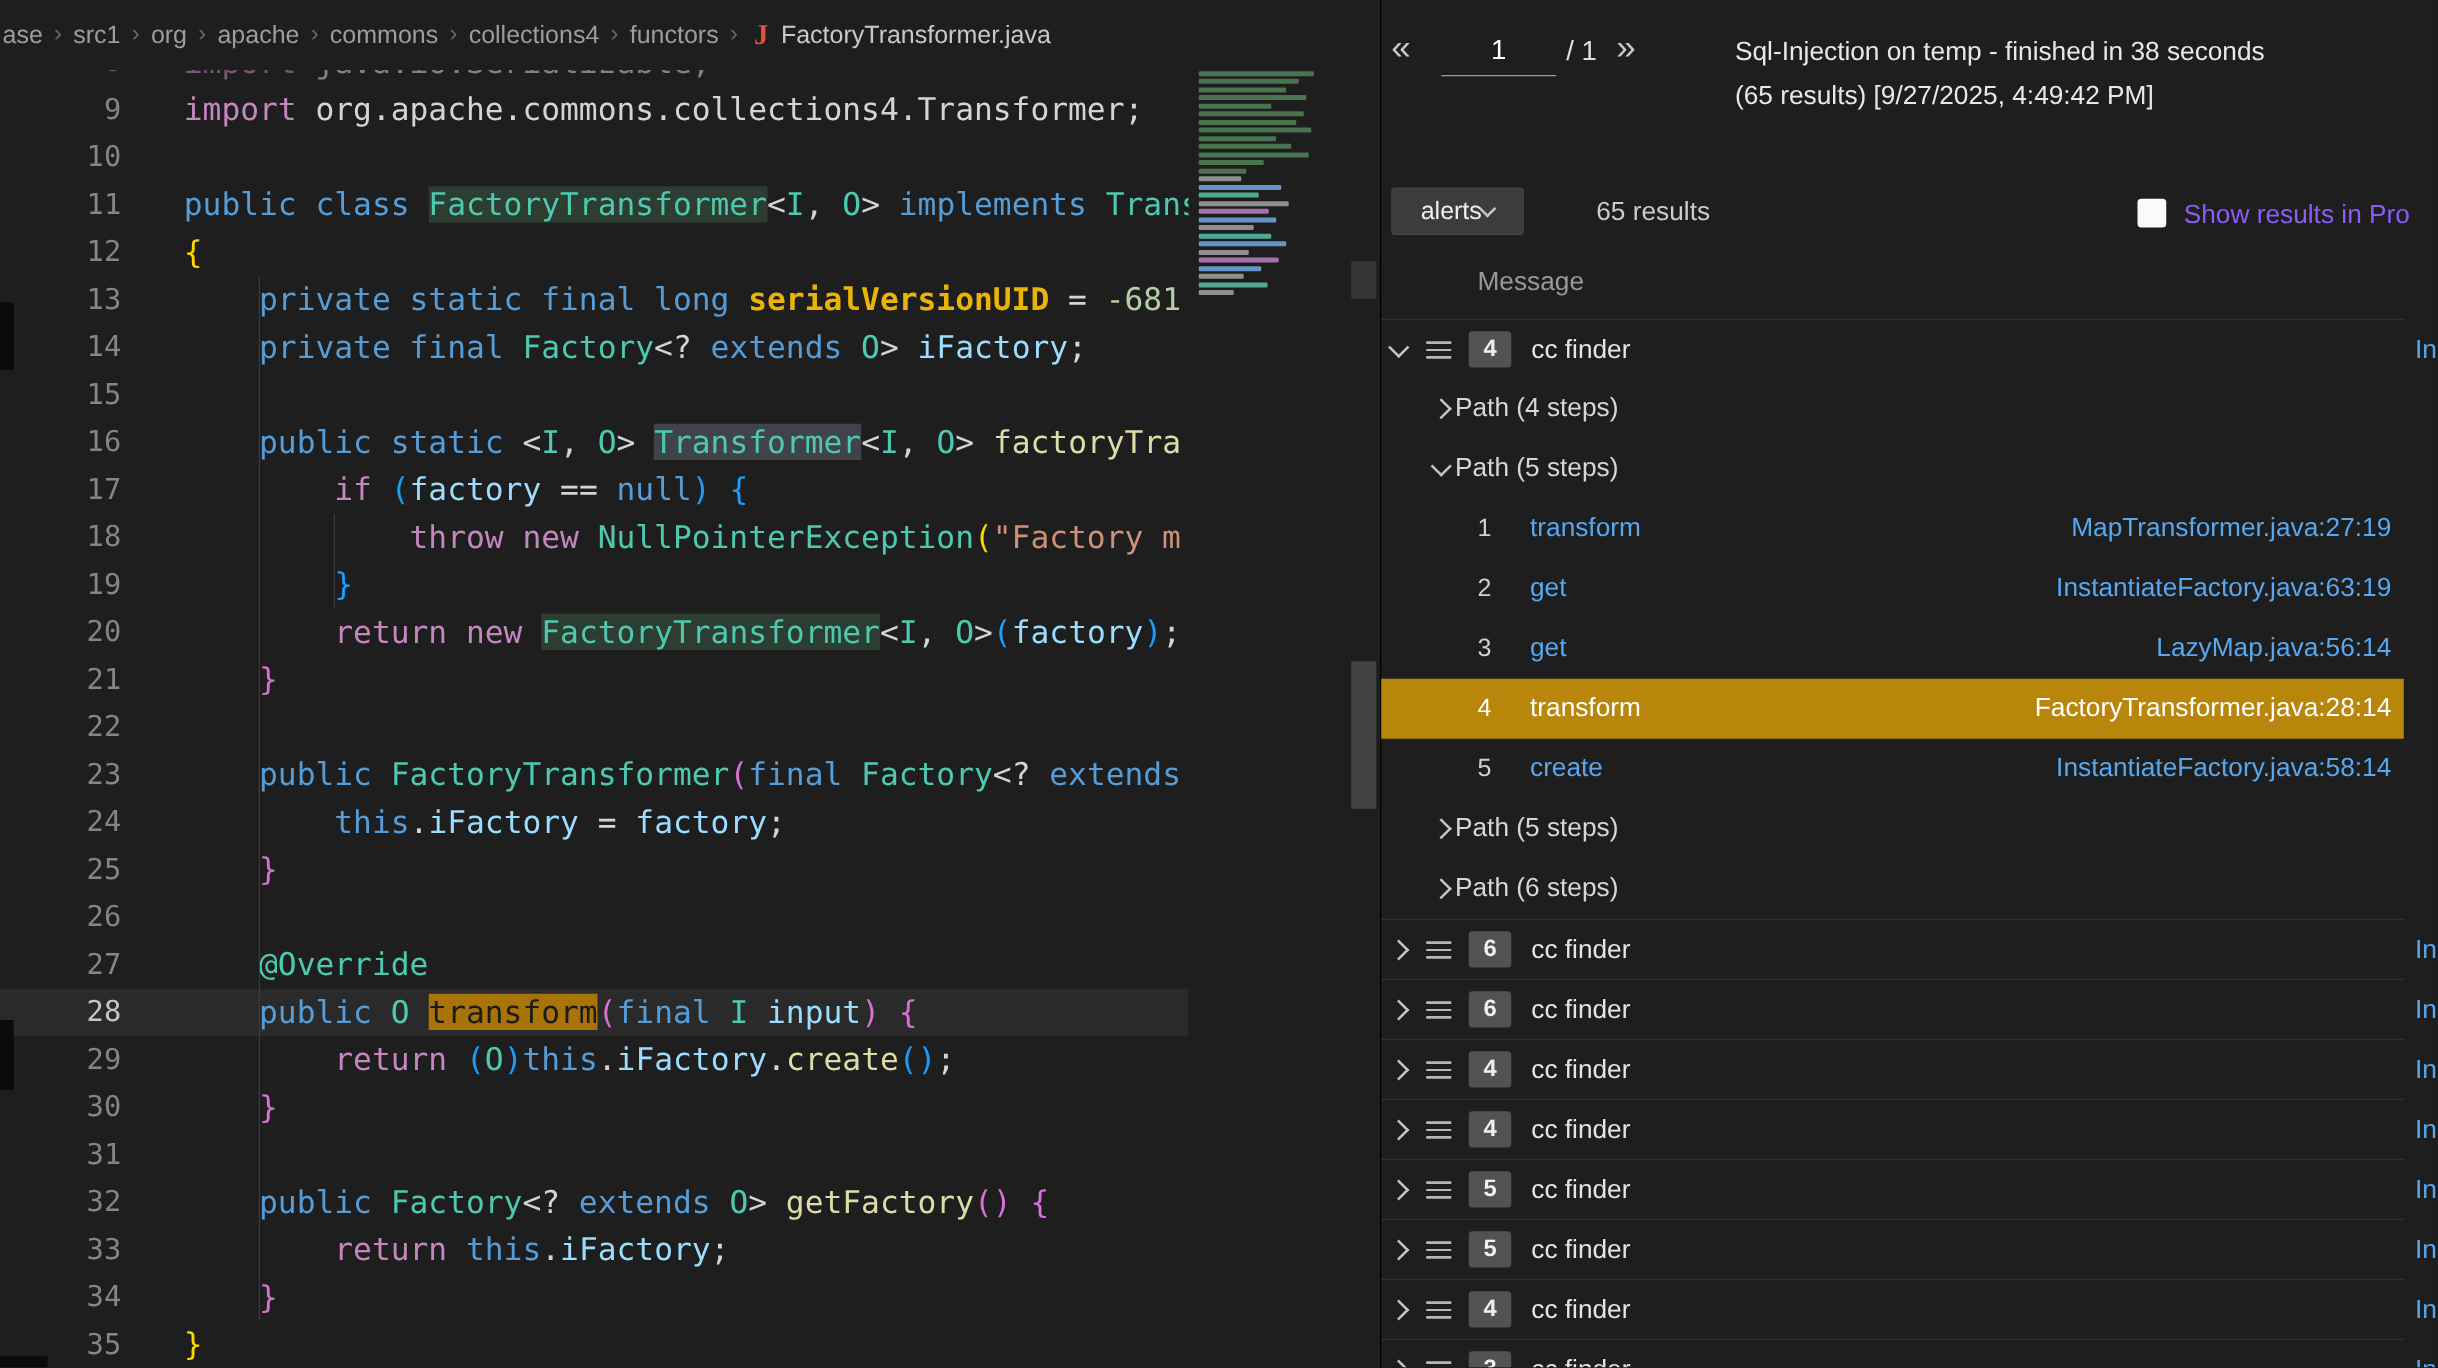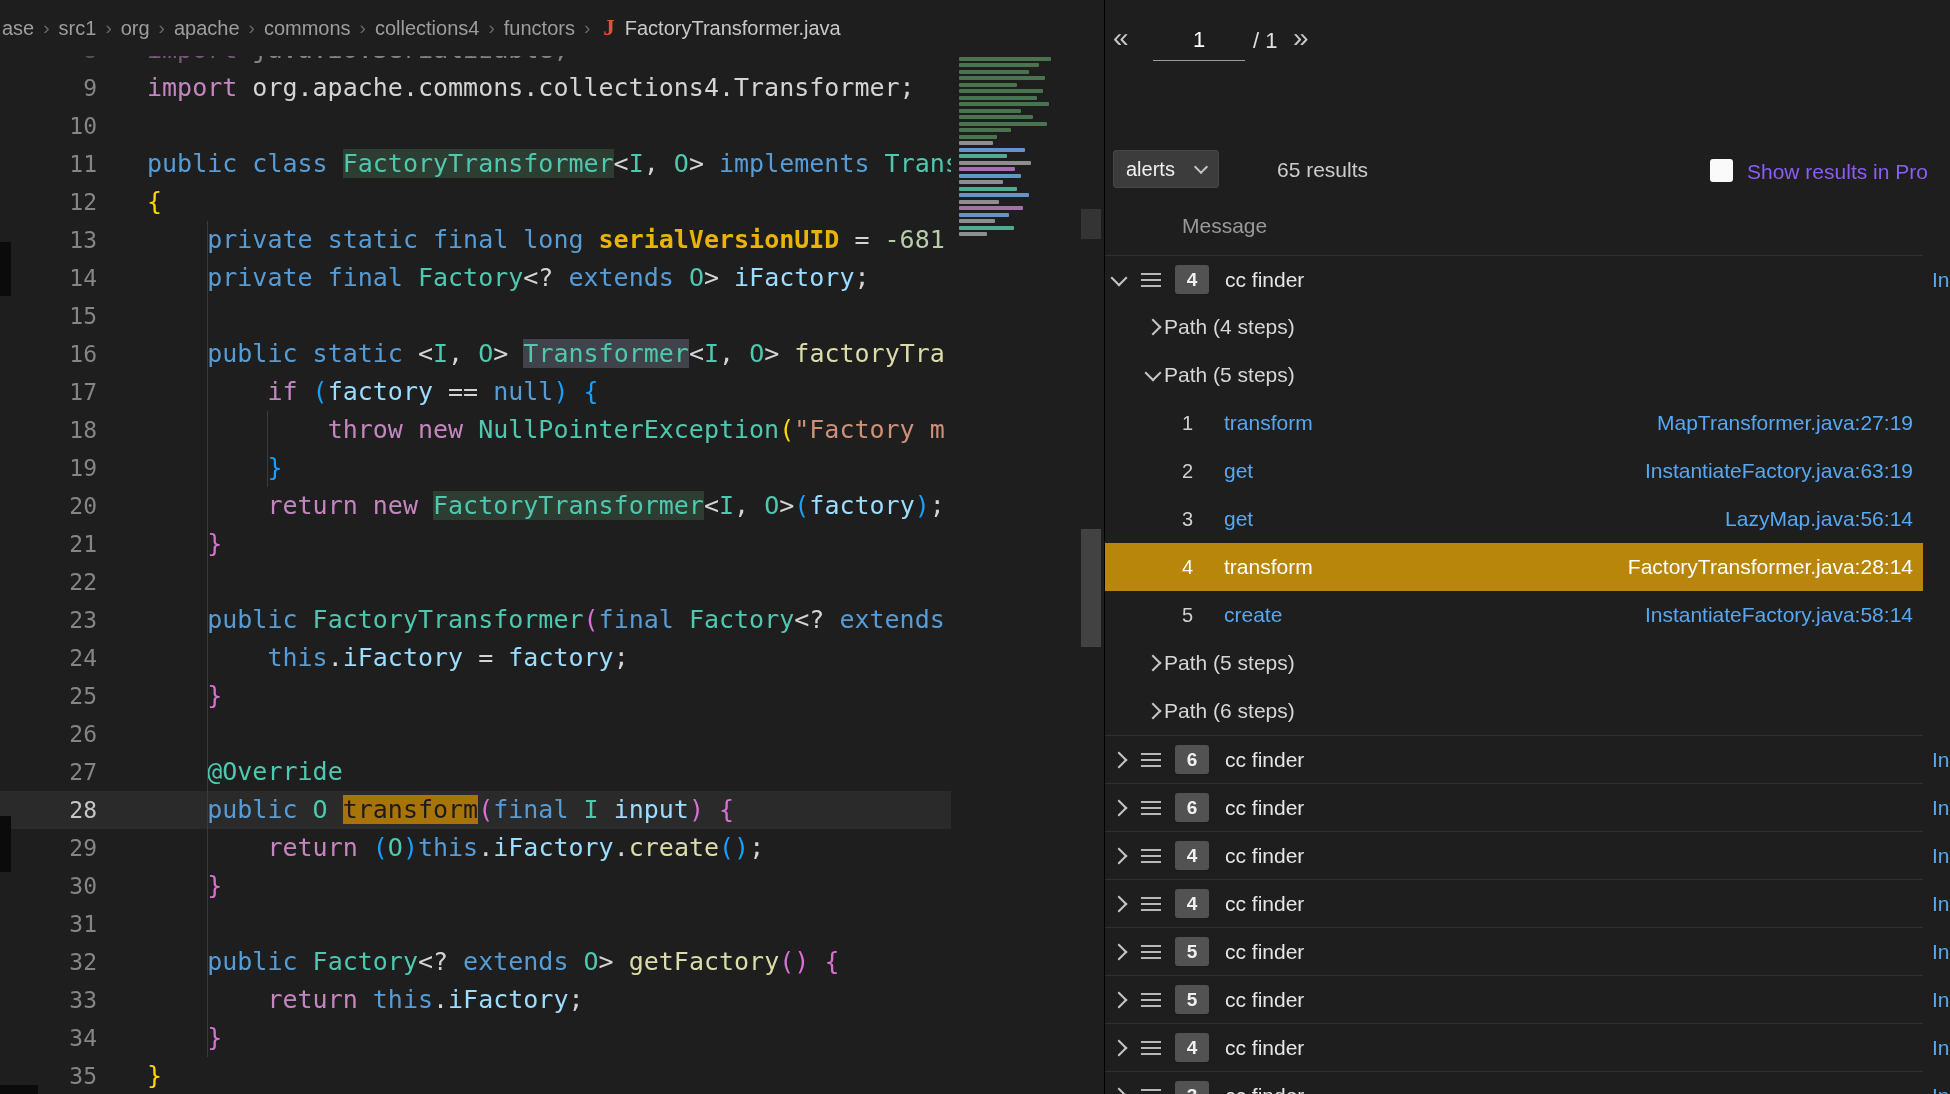--- a/index.html
+++ b/index.html
@@ -39,21 +39,21 @@
   
   #panel{position:absolute;left:1104px;top:0;width:846px;height:1094px;background:#1e1e1e;
          border-left:1px solid #000;color:#d4d4d4;z-index:5;}
   .pg-prev{position:absolute;left:8px;top:22px;font-size:28px;color:#c8c8c8;cursor:default;}
   .pg-next{position:absolute;left:188px;top:22px;font-size:28px;color:#c8c8c8;}
   .pg-input{position:absolute;left:48px;top:22px;width:92px;height:38px;border-bottom:1px solid #9a9a9a;
             text-align:center;font-size:22px;color:#fff;line-height:36px;}
   .pg-of{position:absolute;left:148px;top:28px;font-size:22px;color:#e0e0e0;}
   .hdr-title{position:absolute;left:283px;top:24px;width:545px;font-size:21px;line-height:35px;color:#e8e8e8;}
   .view-select{position:absolute;left:8px;top:150px;width:106px;height:38px;background:#3c3c3c;border:1px solid #454545;
-               border-radius:3px;display:flex;align-items:center;justify-content:space-between;
+               border-radius:3px;display:flex;align-items:center;justify-content:center;
                padding:0 12px;font-size:20px;color:#f0f0f0;box-sizing:border-box;}
   .results-count{position:absolute;left:172px;top:158px;font-size:21px;color:#cccccc;}
   .cb{position:absolute;left:605px;top:159px;width:23px;height:23px;background:#fafafa;border-radius:3px;}
   .cb-label{position:absolute;left:642px;top:160px;font-size:21px;color:#8b5cf6;white-space:nowrap;}
   .col-header{position:absolute;left:77px;top:214px;font-size:21px;color:#999;}
   #tree{position:absolute;left:0;top:255px;right:0;}
   .row{position:relative;height:48px;display:flex;align-items:center;width:818px;box-sizing:border-box;font-size:21px;}
   .row.alert{border-top:1px solid #303030;padding-left:8px;}
   .row.path{padding-left:42px;color:#d6d6d6;}
   .row.step{padding-left:77px;}
@@ -143,20 +143,24 @@
 
   <div class="art" style="left:0;top:242px;width:11px;height:54px;"></div>
   <div class="art" style="left:0;top:816px;width:11px;height:56px;"></div>
   <div class="art" style="left:0;top:1085px;width:38px;height:9px;"></div>
 
   <div id="panel">
     <div class="pg-prev">«</div>
     <div class="pg-input">1</div>
     <div class="pg-of">/ 1</div>
     <div class="pg-next">»</div>
+    <div class="hdr-title">
+      <div>Sql-Injection on temp - finished in 38 seconds</div>
+      <div>(65 results) [9/27/2025, 4:49:42 PM]</div>
+    </div>
 
     <div class="view-select">
       <span>alerts</span>
       <span class="chev d sm"></span>
     </div>
     <div class="results-count">65 results</div>
     <div class="cb"></div>
     <div class="cb-label">Show results in Pro</div>
 
     <div class="col-header">Message</div>

